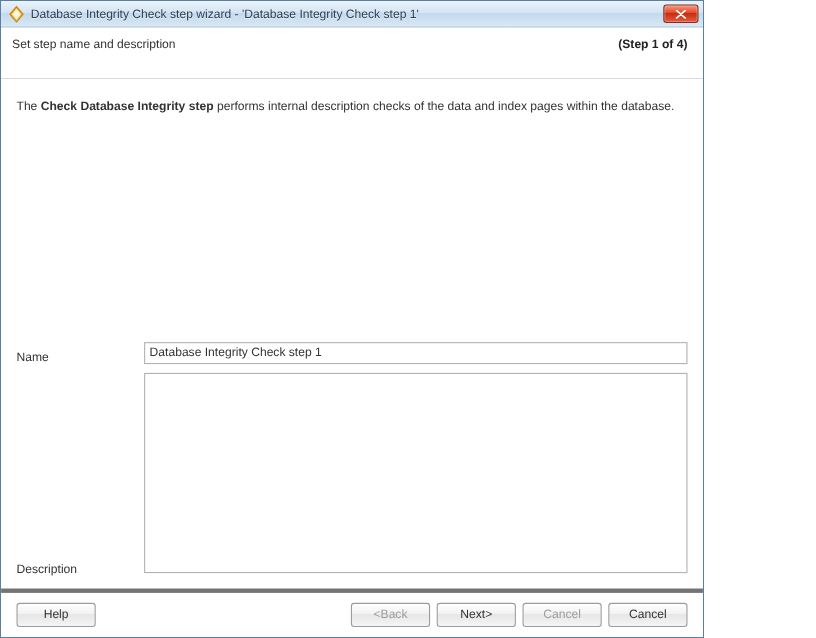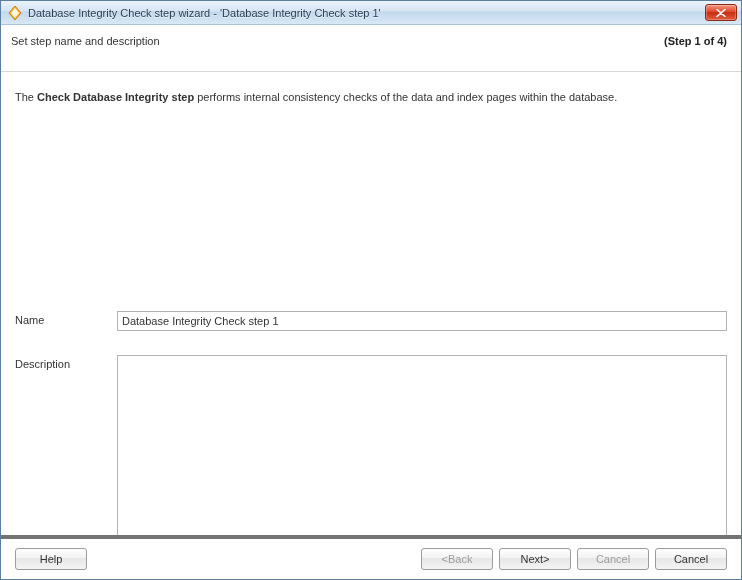--- a/index.html
+++ b/index.html
@@ -5,21 +5,21 @@
   * { box-sizing: border-box; }
   html, body {
     margin: 0; padding: 0;
     width: 742px; height: 580px;
     font-family: Tahoma, Arial, sans-serif;
     font-size: 11px;
     color: #333;
     background: #fff;
   }
   .window {
-    width: 742px; height: 580px;
+    width: 640px; height: 580px;
     border: 1px solid #5a7fa0;
     display: flex; flex-direction: column;
     background: #fff;
   }
   .titlebar {
     height: 24px;
     background: linear-gradient(to bottom, #eaf3fb 0%, #d5e5f3 45%, #c1d8ec 46%, #d8e8f5 100%);
     border-bottom: 1px solid #a9c4dc;
     display: flex; align-items: center;
     padding: 0 4px 0 6px;
@@ -72,22 +72,23 @@
   }
   .intro {
     font-size: 11px;
     color: #333;
     margin-bottom: 18px;
   }
   .intro .strong { font-weight: bold; text-align: center; }
   .filler { flex: 0 0 190px; }
   .form-row {
     display: flex;
-    align-items: flex-start;
-    margin-bottom: 24px;
+    align-items: flex-end;
+    margin-bottom: 8px;
+    gap: 14px;
   }
   .form-row .label {
     width: 86px;
     padding-top: 3px;
     color: #333;
   }
   .form-row .field { flex: 1; padding-left: 16px; }
   input.text-input {
     width: 100%;
     height: 20px;
@@ -161,21 +162,21 @@
     </div>
   </div>
 
   <div class="subheader">
     <div class="sub-left">Set step name and description</div>
     <div class="sub-right">(Step 1 of 4)</div>
   </div>
 
   <div class="content">
     <div class="intro">
-      <span>The </span><span class="strong">Check Database Integrity step</span><span> performs internal consistency checks of the data and index pages within the database.</span>
+      <span>The </span><span class="strong">Check Database Integrity step</span><span> performs internal description checks of the data and index pages within the database.</span>
     </div>
 
     <div class="filler"></div>
 
     <div class="form-row">
       <div class="label">Name</div>
       <div class="field">
         <input type="text" class="text-input" value="Database Integrity Check step 1" style="">
       </div>
     </div>

